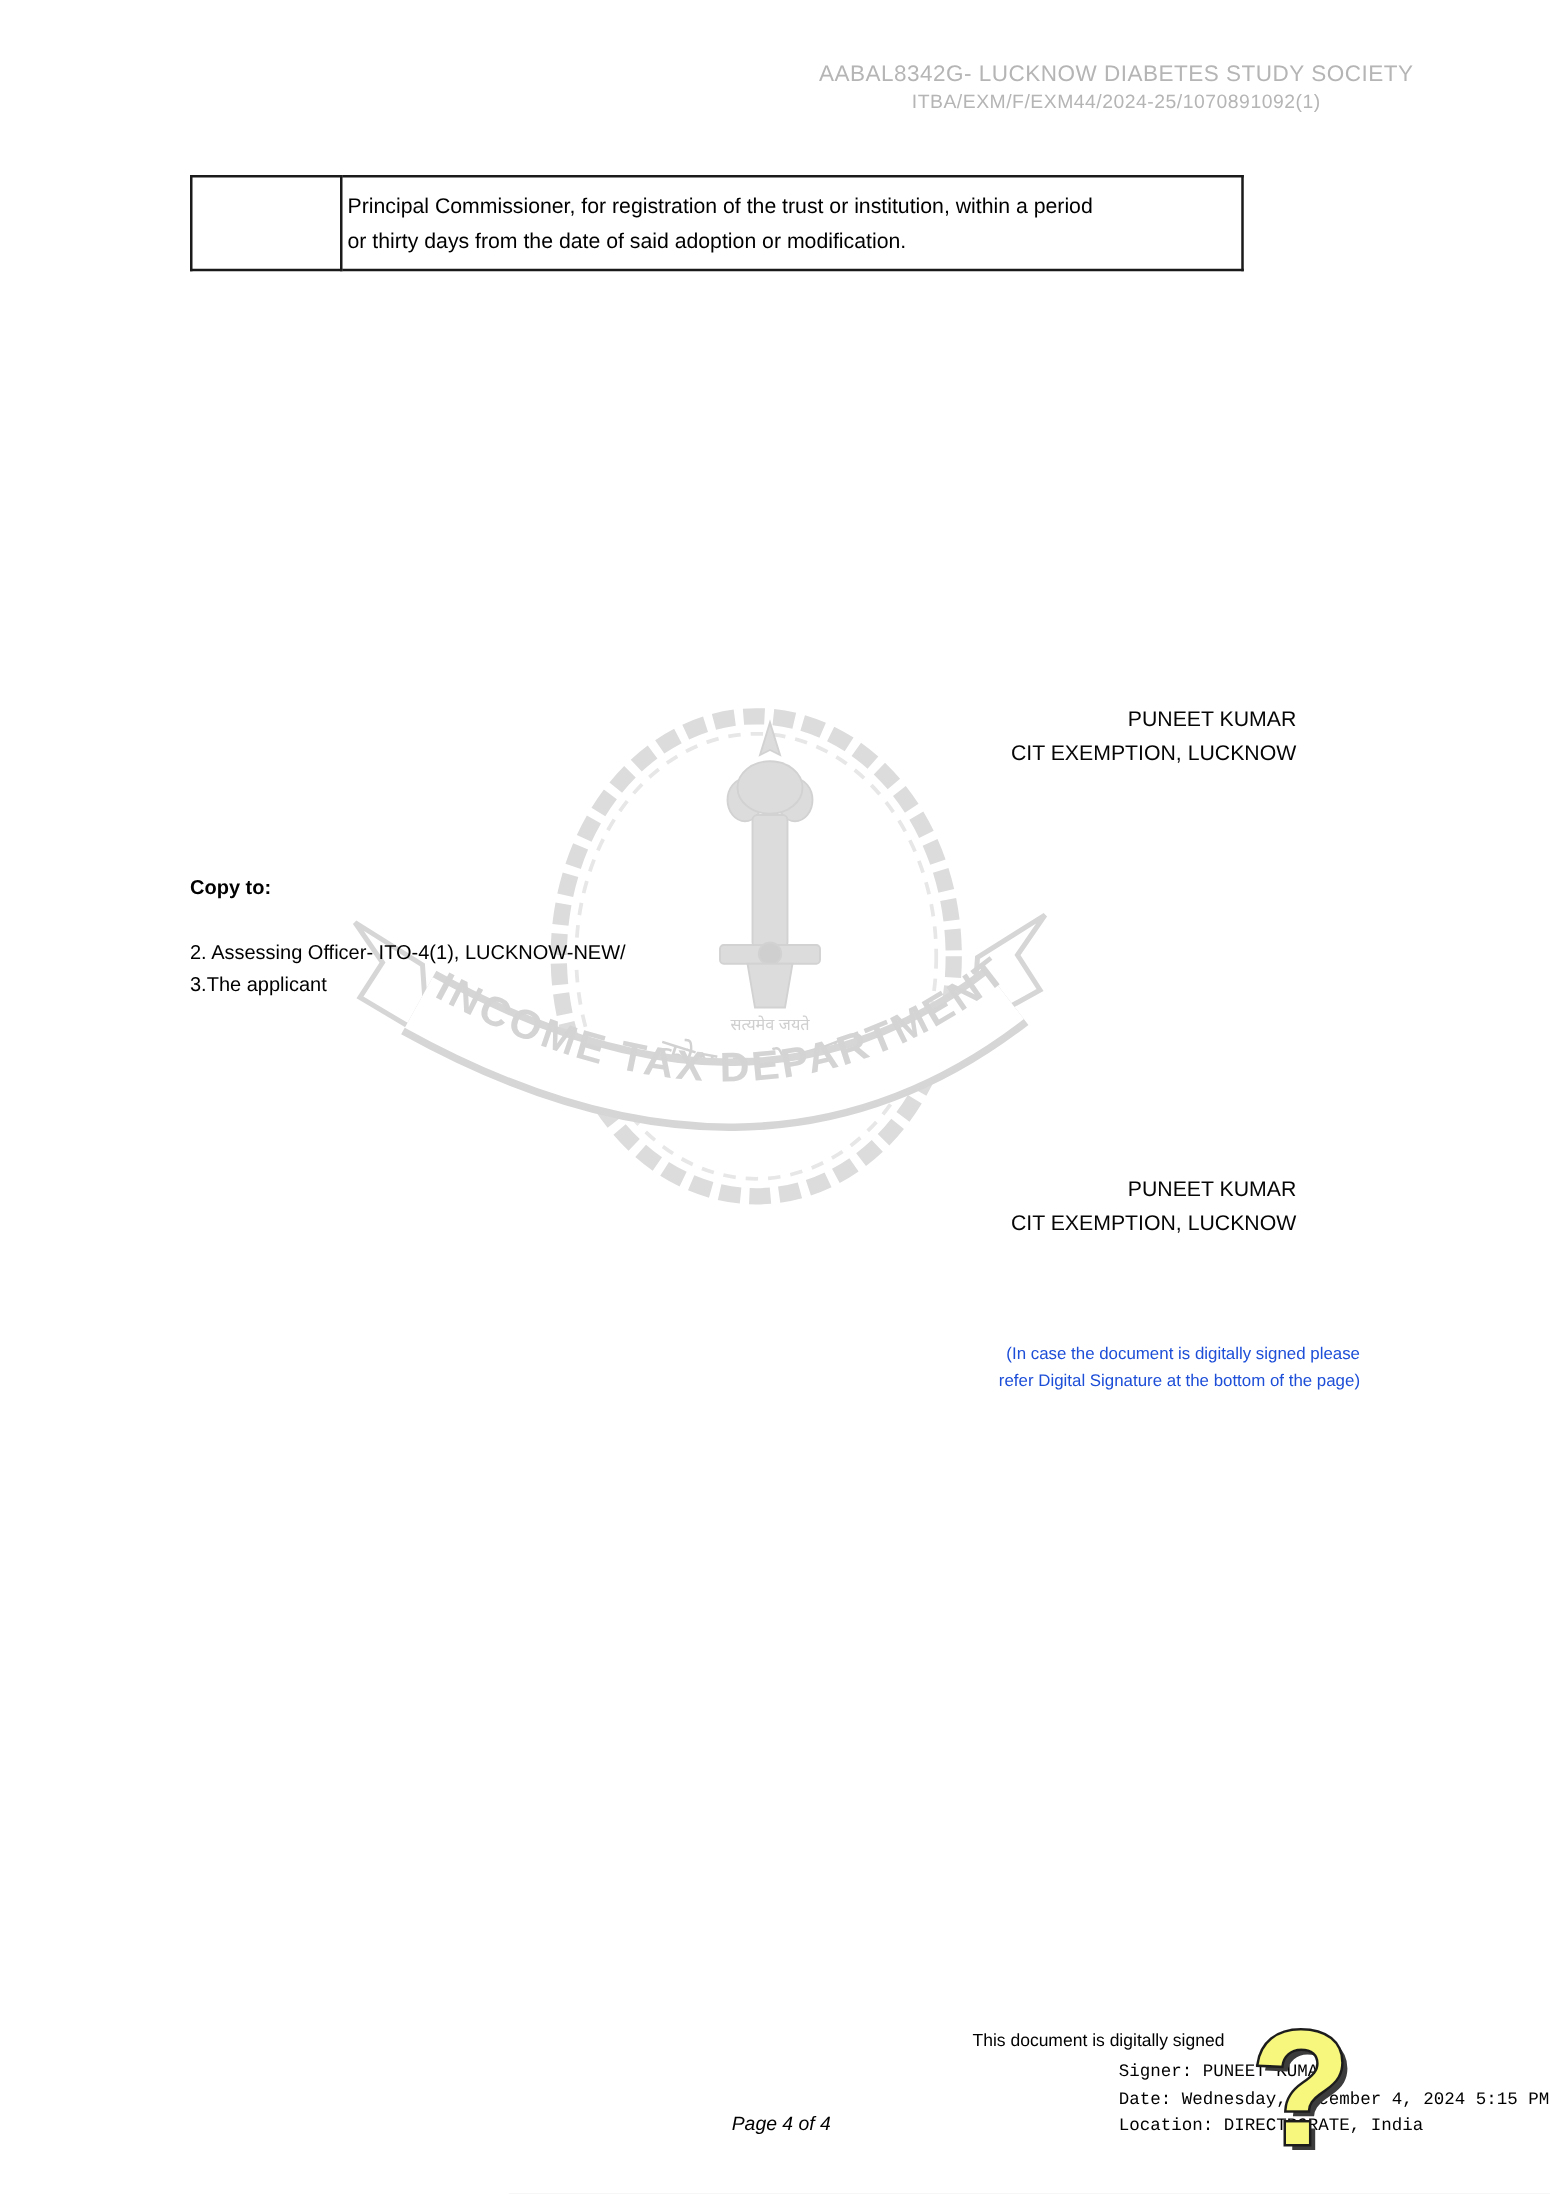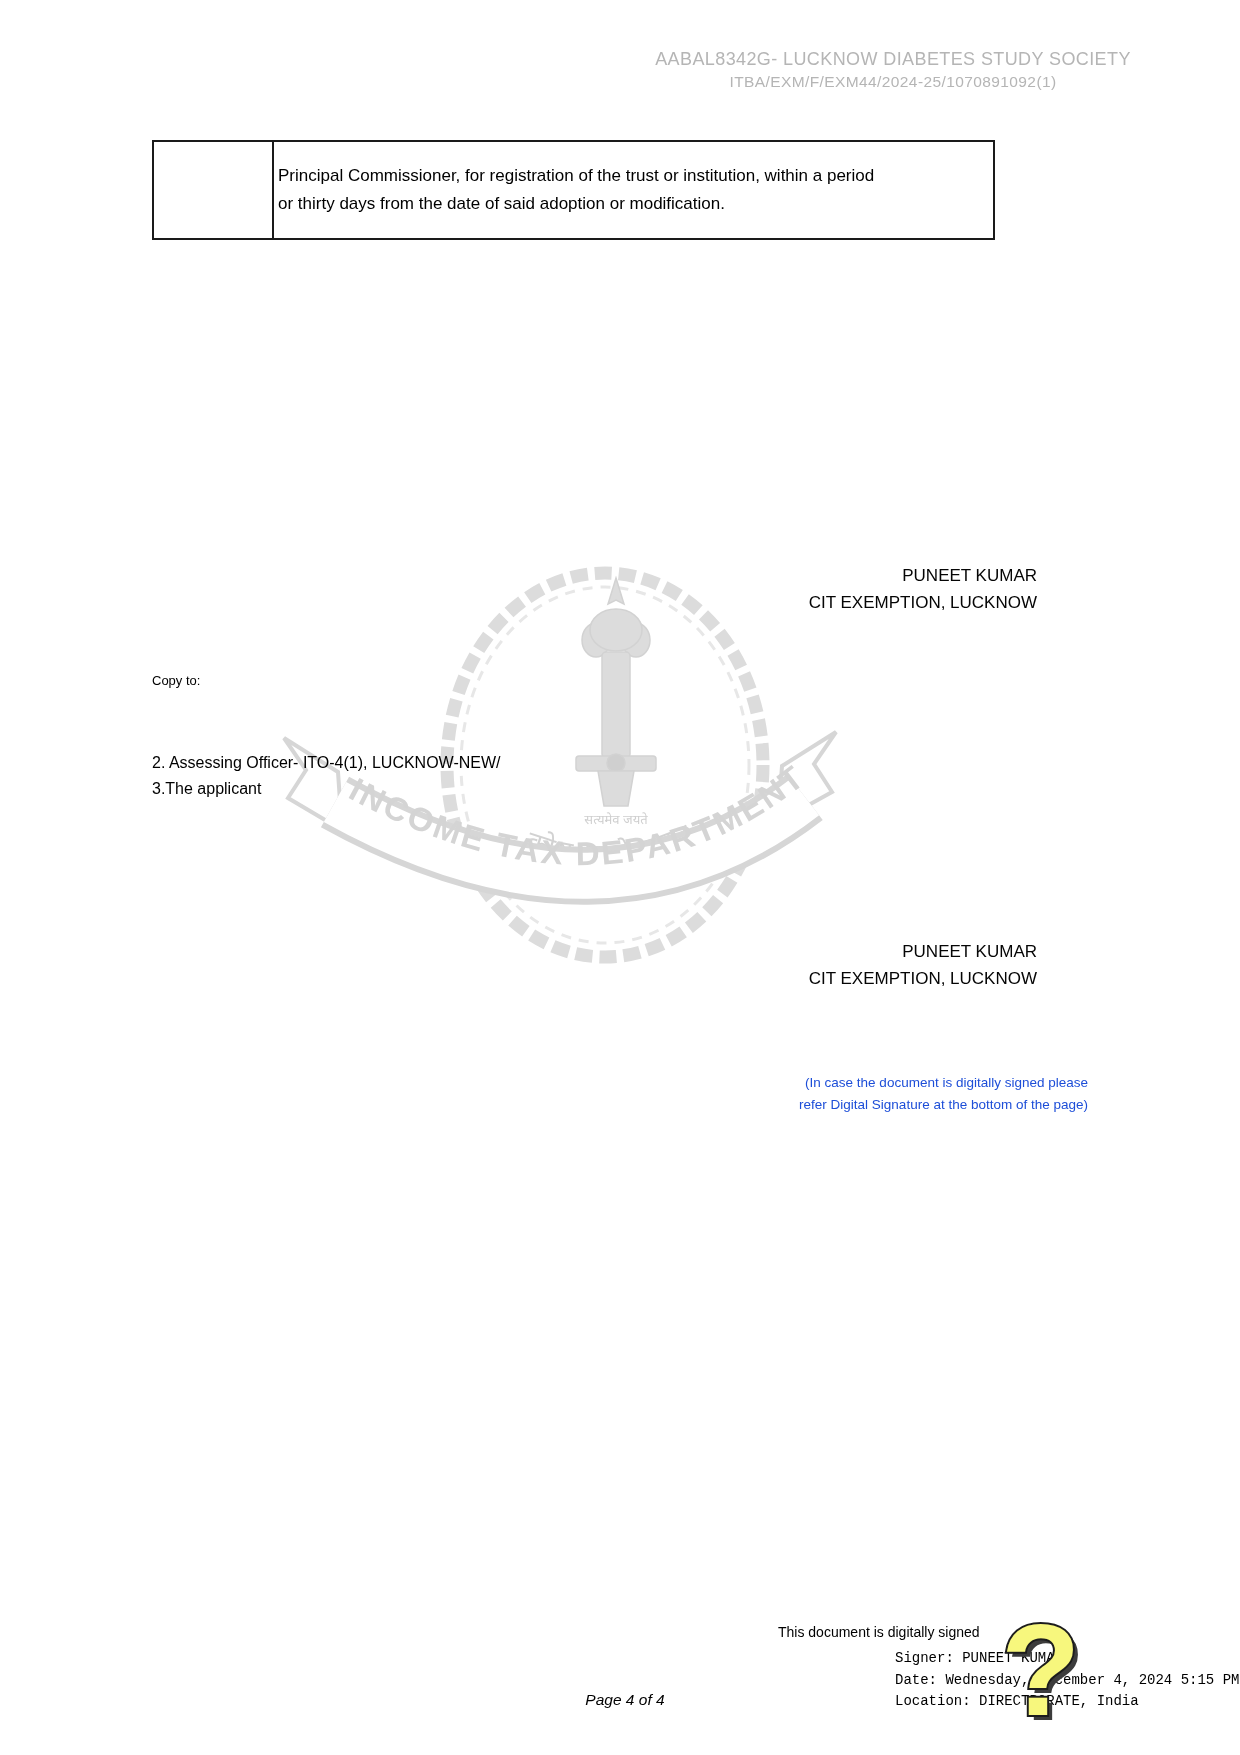--- a/index.html
+++ b/index.html
@@ -26,39 +26,39 @@
     position:absolute; left:152px; top:140px; width:843px;
     border-collapse:collapse;
   }
   table.cond td {
     border:2px solid #1a1a1a;
     vertical-align:middle;
     font-size:17px; line-height:28px;
   }
   td.c-num  { width:120px; padding:2px 2px; }
   td.c-text { padding:2px 4px; }
-  .r1 { height:98px; }
+  .r1 { height:75px; }
   .r2 { height:97px; }
   .nowrap { white-space:nowrap; }
 
   
   svg.watermark { position:absolute; left:280px; top:560px; }
 
   
   .sig {
     position:absolute; right:203px; text-align:right;
     font-size:17px; line-height:27px; color:#050505;margin-left:24px;
   }
   .sig1 { top:562px; }
   .sig2 { top:938px; }
 
   
   .copy-head {
-    position:absolute; left:152px; top:673px;
-    font-size:13px; font-weight:normal;
+    position:absolute; left:152px; top:702px;
+    font-size:16px; font-weight:bold;
   }
   .copy-list {
     position:absolute; left:152px; top:750px;
     font-size:16px; line-height:26px;
   }
 
   
   .dig-note {
     position:absolute; right:152px; top:1072px;
     text-align:right; font-size:13.5px; line-height:22px; color:#1d4ed8;

